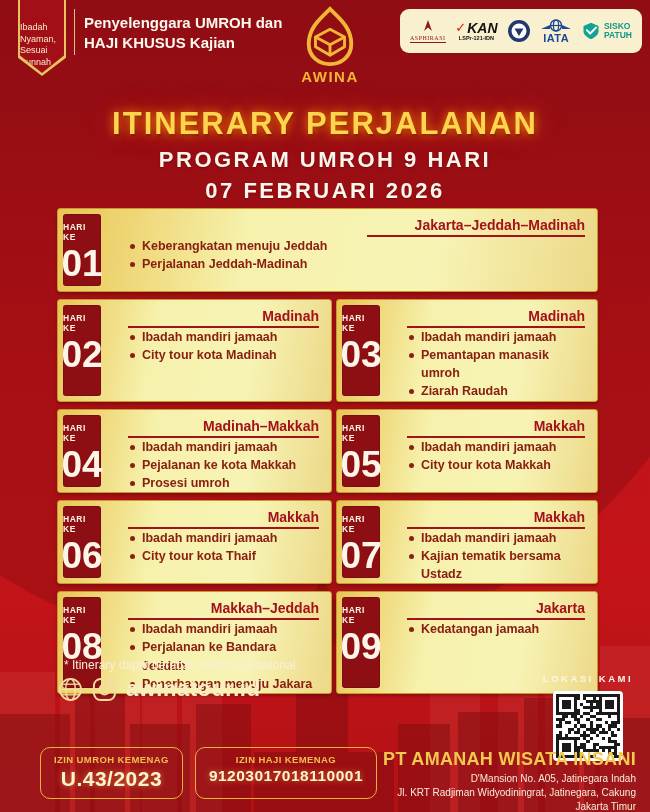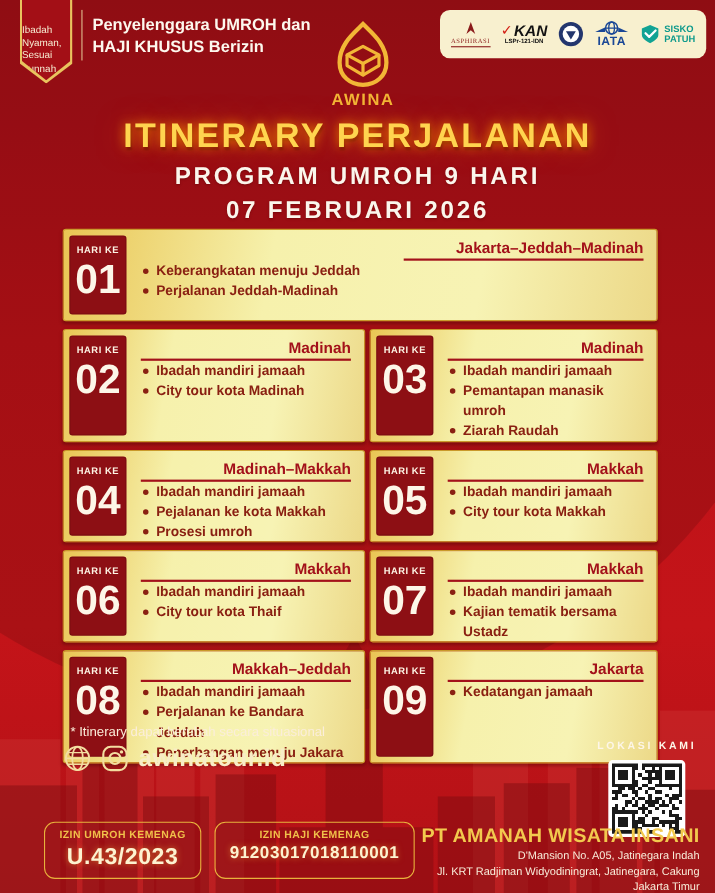--- a/index.html
+++ b/index.html
@@ -17,21 +17,21 @@
   
   .header{position:absolute; left:0; top:0; width:650px; height:96px;}
   .ribbon{position:absolute; left:18px; top:0; width:48px; height:76px;
     clip-path:polygon(0 0,100% 0,100% 76%,50% 100%,0 76%); background:#e9c35e;}
   .ribbon-inner{position:absolute; left:2px; top:0; right:2px; bottom:3px;
     clip-path:polygon(0 0,100% 0,100% 76%,50% 100%,0 76%); background:#a30f16;
     display:flex; align-items:flex-start; justify-content:center;}
   .ribbon-text{margin-top:22px; text-align:left; color:#f7ecd2; font-size:9px; font-weight:normal; line-height:1.3;}
   .header-divider{position:absolute; left:74px; top:9px; width:1px; height:46px; background:#efd9a4; opacity:.85;}
   .tagline{position:absolute; left:84px; top:13px; color:#fdf8ee; font-weight:bold; font-size:15px; line-height:1.3;}
-  .brand{position:absolute; left:296px; top:19px; width:68px; text-align:center;}
+  .brand{position:absolute; left:296px; top:6px; width:68px; text-align:center;}
   .brand-name{color:#f2b636; font-weight:bold; font-size:15px; letter-spacing:1.5px; margin-top:-2px;}
   .partners{position:absolute; right:8px; top:9px; width:242px; height:44px; background:#f8f0cf;
     border-radius:9px; display:flex; align-items:center; justify-content:space-between; padding:2px 10px; box-sizing:border-box;}
   .p-logo{display:flex; flex-direction:column; align-items:center; line-height:1;}
   .p-asphirasi-text{font-size:6px; color:#8b1b1b; letter-spacing:.5px; border-bottom:1px solid #8b1b1b; padding-bottom:1px; margin-top:1px; font-family:"Liberation Serif",serif;}
   .p-kan-row{display:flex; align-items:center;}
   .p-kan-check{color:#d32015; font-weight:bold; font-size:13px; margin-right:1px;}
   .p-kan-text{font-style:italic; font-weight:bold; font-size:14px; color:#111;}
   .p-kan-sub{font-size:5.5px; font-weight:bold; color:#111; margin-top:1px;}
   .p-iata-text{font-weight:bold; font-size:11px; color:#1a4796; letter-spacing:.5px; margin-top:1px;}
@@ -45,21 +45,21 @@
   .title-sub{font-size:22px; font-weight:bold; letter-spacing:2.5px; color:#fbf6ec; margin-top:5px;
     text-shadow:0 1px 2px rgba(80,0,0,.45);}
 
   
   .cards{position:absolute; left:57px; top:208px; width:541px;
     display:grid; grid-template-columns:275px 262px; column-gap:4px; row-gap:7px;}
   .card{position:relative; min-height:84px; border-radius:3px; box-sizing:border-box;
     background:linear-gradient(100deg,#e9c554 0%,#f6f1ac 35%,#f7f3b4 70%,#ecd887 100%);
     border:1px solid #c9992b; box-shadow:0 2px 3px rgba(60,0,0,.35);}
   .card-full{grid-column:1 / span 2;}
-  .daybox{position:absolute; left:5px; top:5px; bottom:5px; width:52px; background:#8d0f14;
+  .daybox{position:absolute; left:5px; top:5px; bottom:5px; width:38px; background:#8d0f14;
     border-radius:3px; display:flex; flex-direction:column; align-items:center; box-shadow:inset 0 0 0 1px rgba(0,0,0,.15);}
   .daylabel{color:#fdf4e4; font-size:8.5px; font-weight:bold; letter-spacing:.5px; margin-top:8px;}
   .daynum{color:#fdf6e8; font-size:37px; font-weight:bold; line-height:1; margin-top:3px;}
   .card-content{margin-left:70px; margin-right:12px; padding-top:8px;}
   .route{font-size:14px; font-weight:bold; color:#a3111a; text-align:right;
     border-bottom:2.5px solid #a3111a; padding-bottom:2px; margin-bottom:0;}
   .card-full .route{width:218px; margin-left:auto;}
   ul.items{list-style:none; margin:0; padding:0;}
   ul.items li{position:relative; padding-left:14px; font-size:12.5px; font-weight:bold;
     color:#8a2012; line-height:1.45;}
@@ -121,21 +121,21 @@
 
   <div class="header">
     <div class="ribbon">
       <div class="ribbon-inner">
         <div class="ribbon-text">Ibadah Nyaman, Sesuai Sunnah</div>
       </div>
     </div>
     <div class="header-divider"></div>
     <div class="tagline">
       <div>Penyelenggara UMROH dan</div>
-      <div>HAJI KHUSUS Berizin</div>
+      <div>HAJI KHUSUS Kajian</div>
     </div>
 
     <div class="brand">
       <svg width="64" height="60" viewBox="0 0 64 62">
         <path d="M32 3 C23 12, 10 22, 10 39 C10 52, 20 60, 32 60 C44 60, 54 52, 54 39 C54 22, 41 12, 32 3 Z" fill="none" stroke="#f2b636" stroke-width="4"></path>
         <polygon points="32,24 47,32 32,40 17,32" fill="none" stroke="#f2b636" stroke-width="3" stroke-linejoin="round"></polygon>
         <polyline points="17,32 17,42 32,51 32,40" fill="none" stroke="#f2b636" stroke-width="3" stroke-linejoin="round"></polyline>
         <polyline points="47,32 47,42 32,51" fill="none" stroke="#f2b636" stroke-width="3" stroke-linejoin="round"></polyline>
       </svg>
       <div class="brand-name">AWINA</div>

